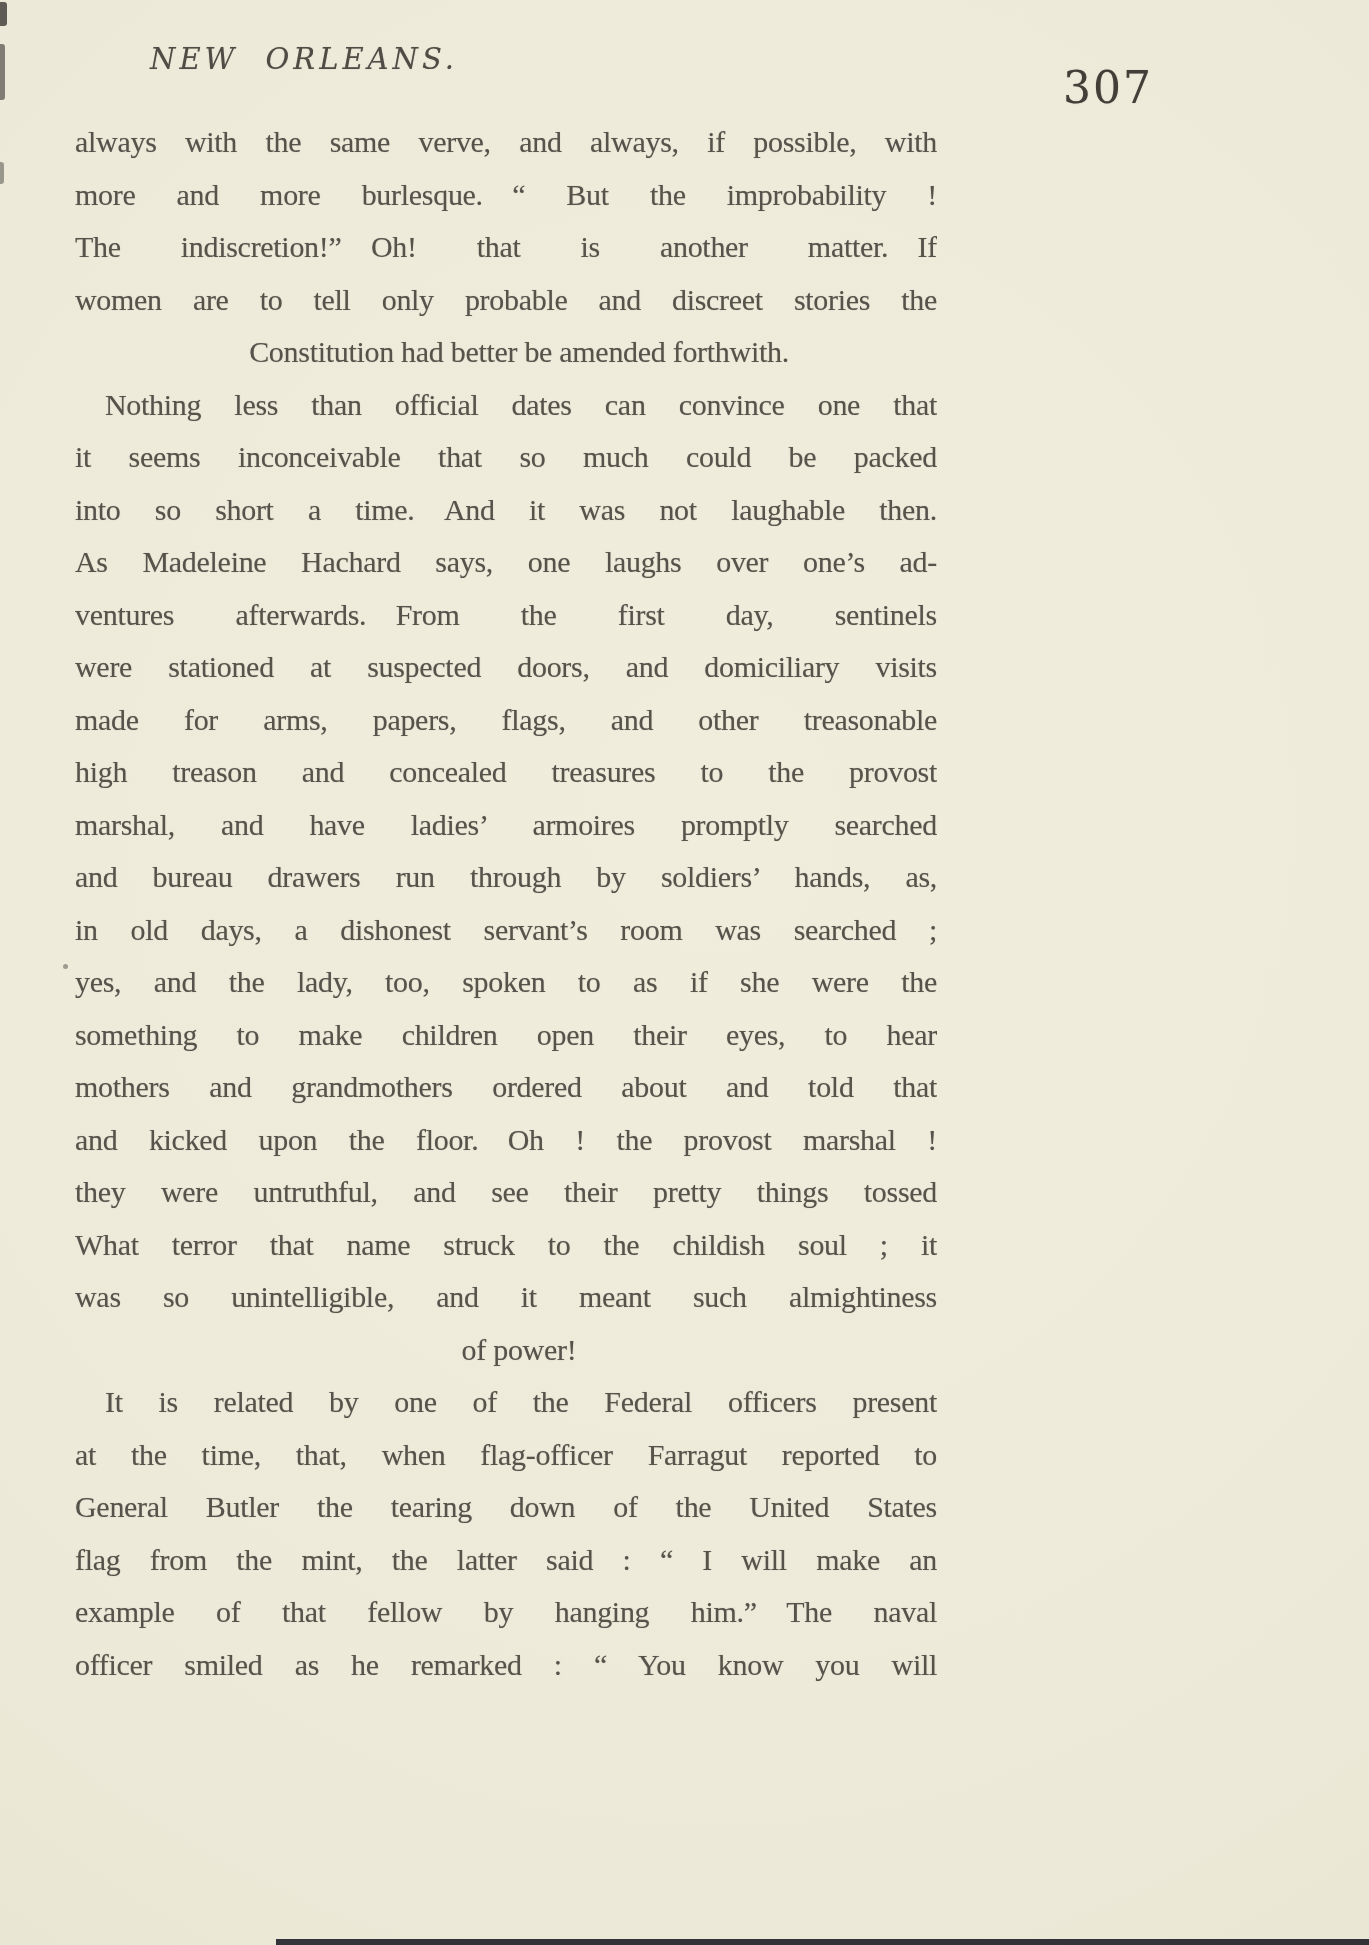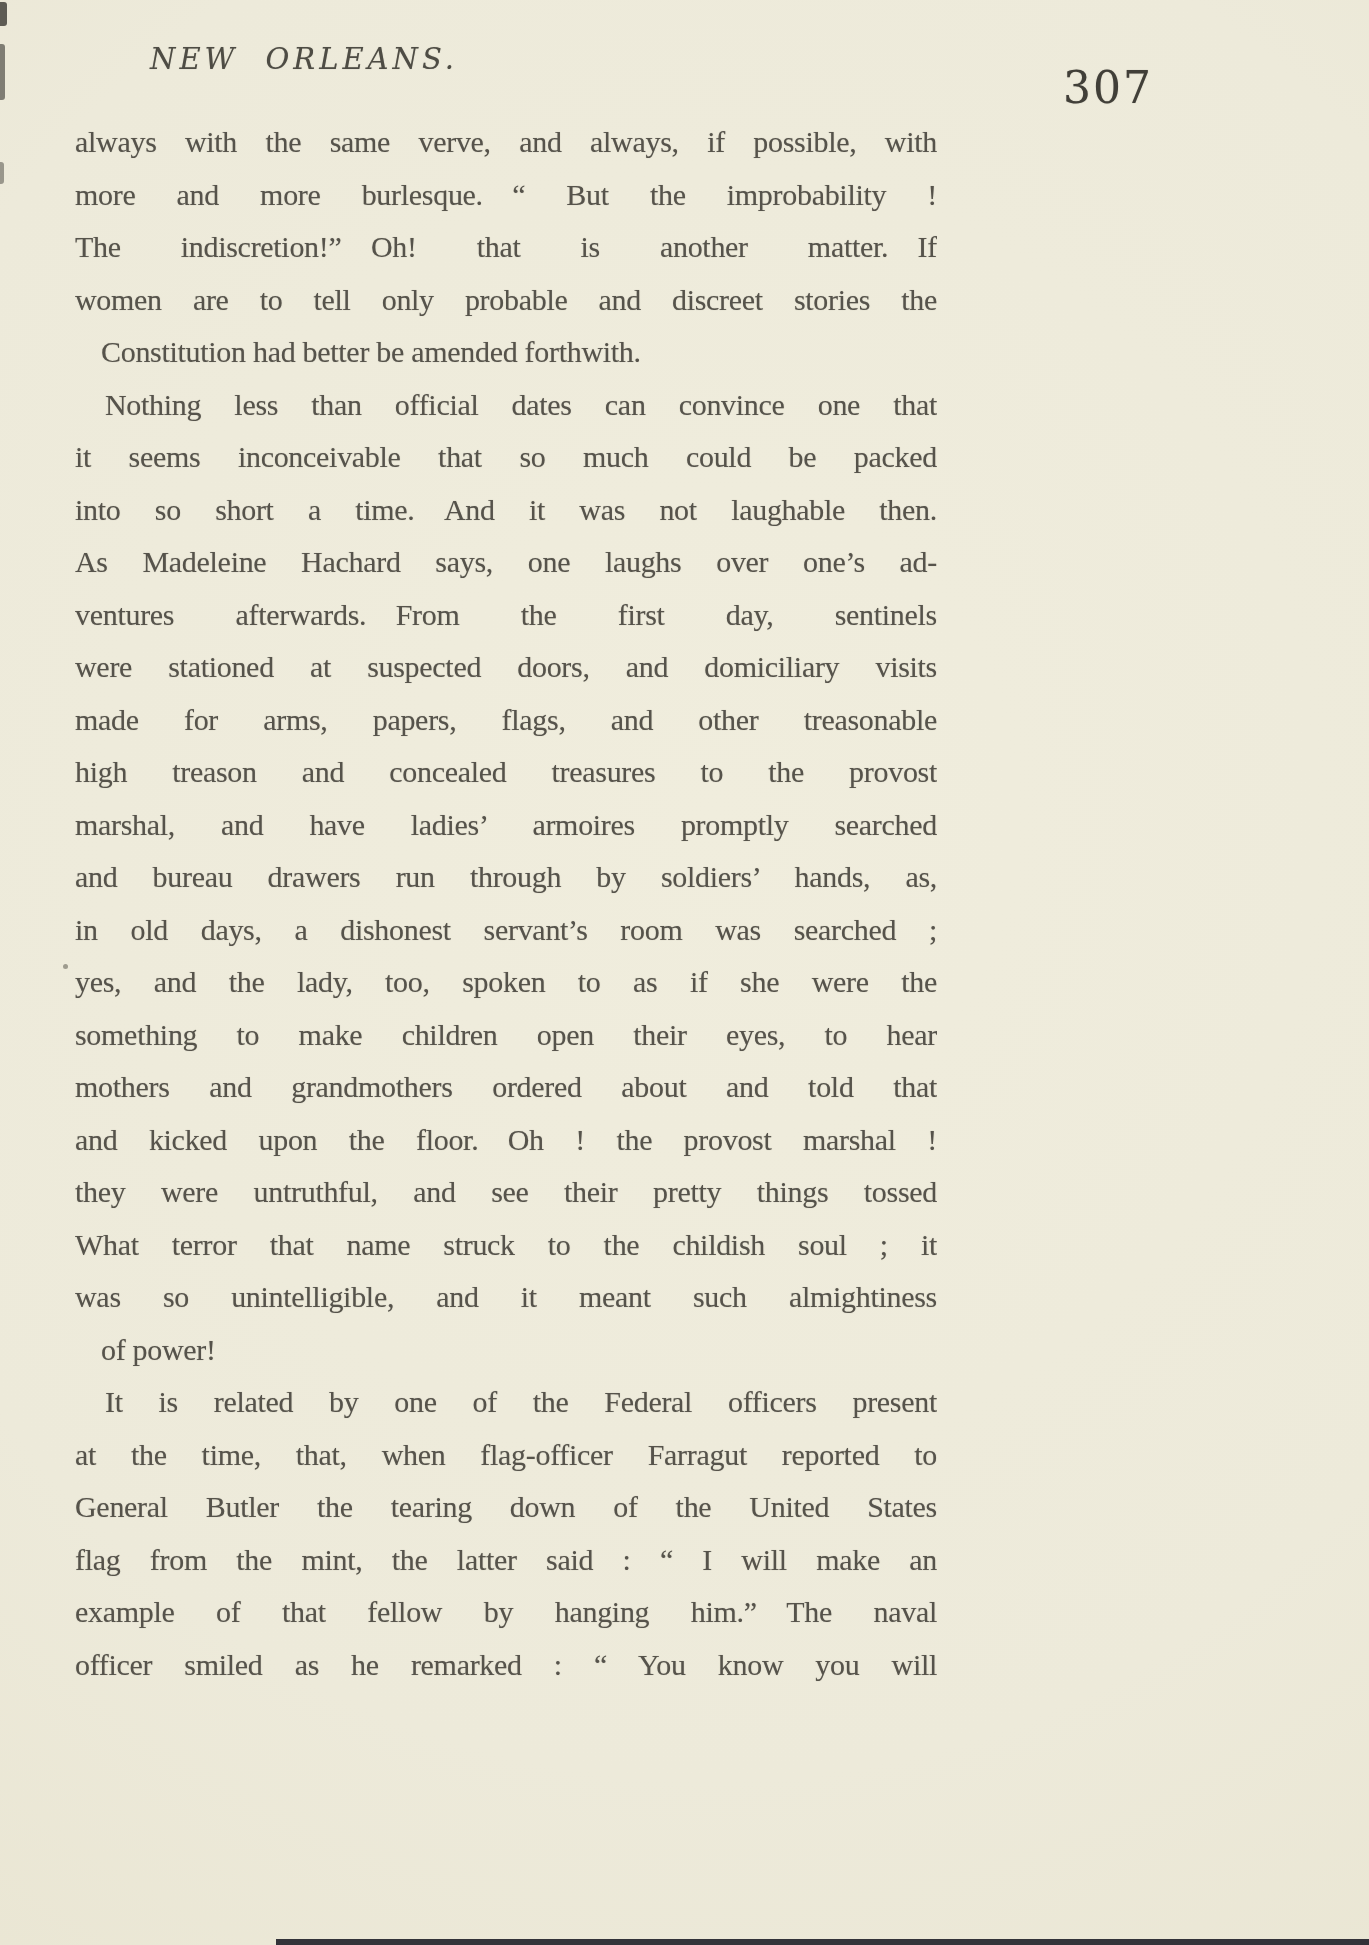--- a/index.html
+++ b/index.html
@@ -59,21 +59,21 @@
   .line.just::after {
     content: "";
     display: inline-block;
     width: 100%;
     height: 0;
   }
   .line.indent {
     text-indent: 30px;
   }
   .line.para-end {
-    text-align: left;
+    text-align: center;
     margin-left: 26px;
   }
   
   .edge-mark {
     position: absolute;
     background: #45433d;
     border-radius: 0 3px 3px 0;
   }
   .edge-mark.m1 { left: 0; top: 2px;   width: 7px; height: 24px; opacity: .85; }
   .edge-mark.m2 { left: 0; top: 44px;  width: 5px; height: 56px; opacity: .65; }

